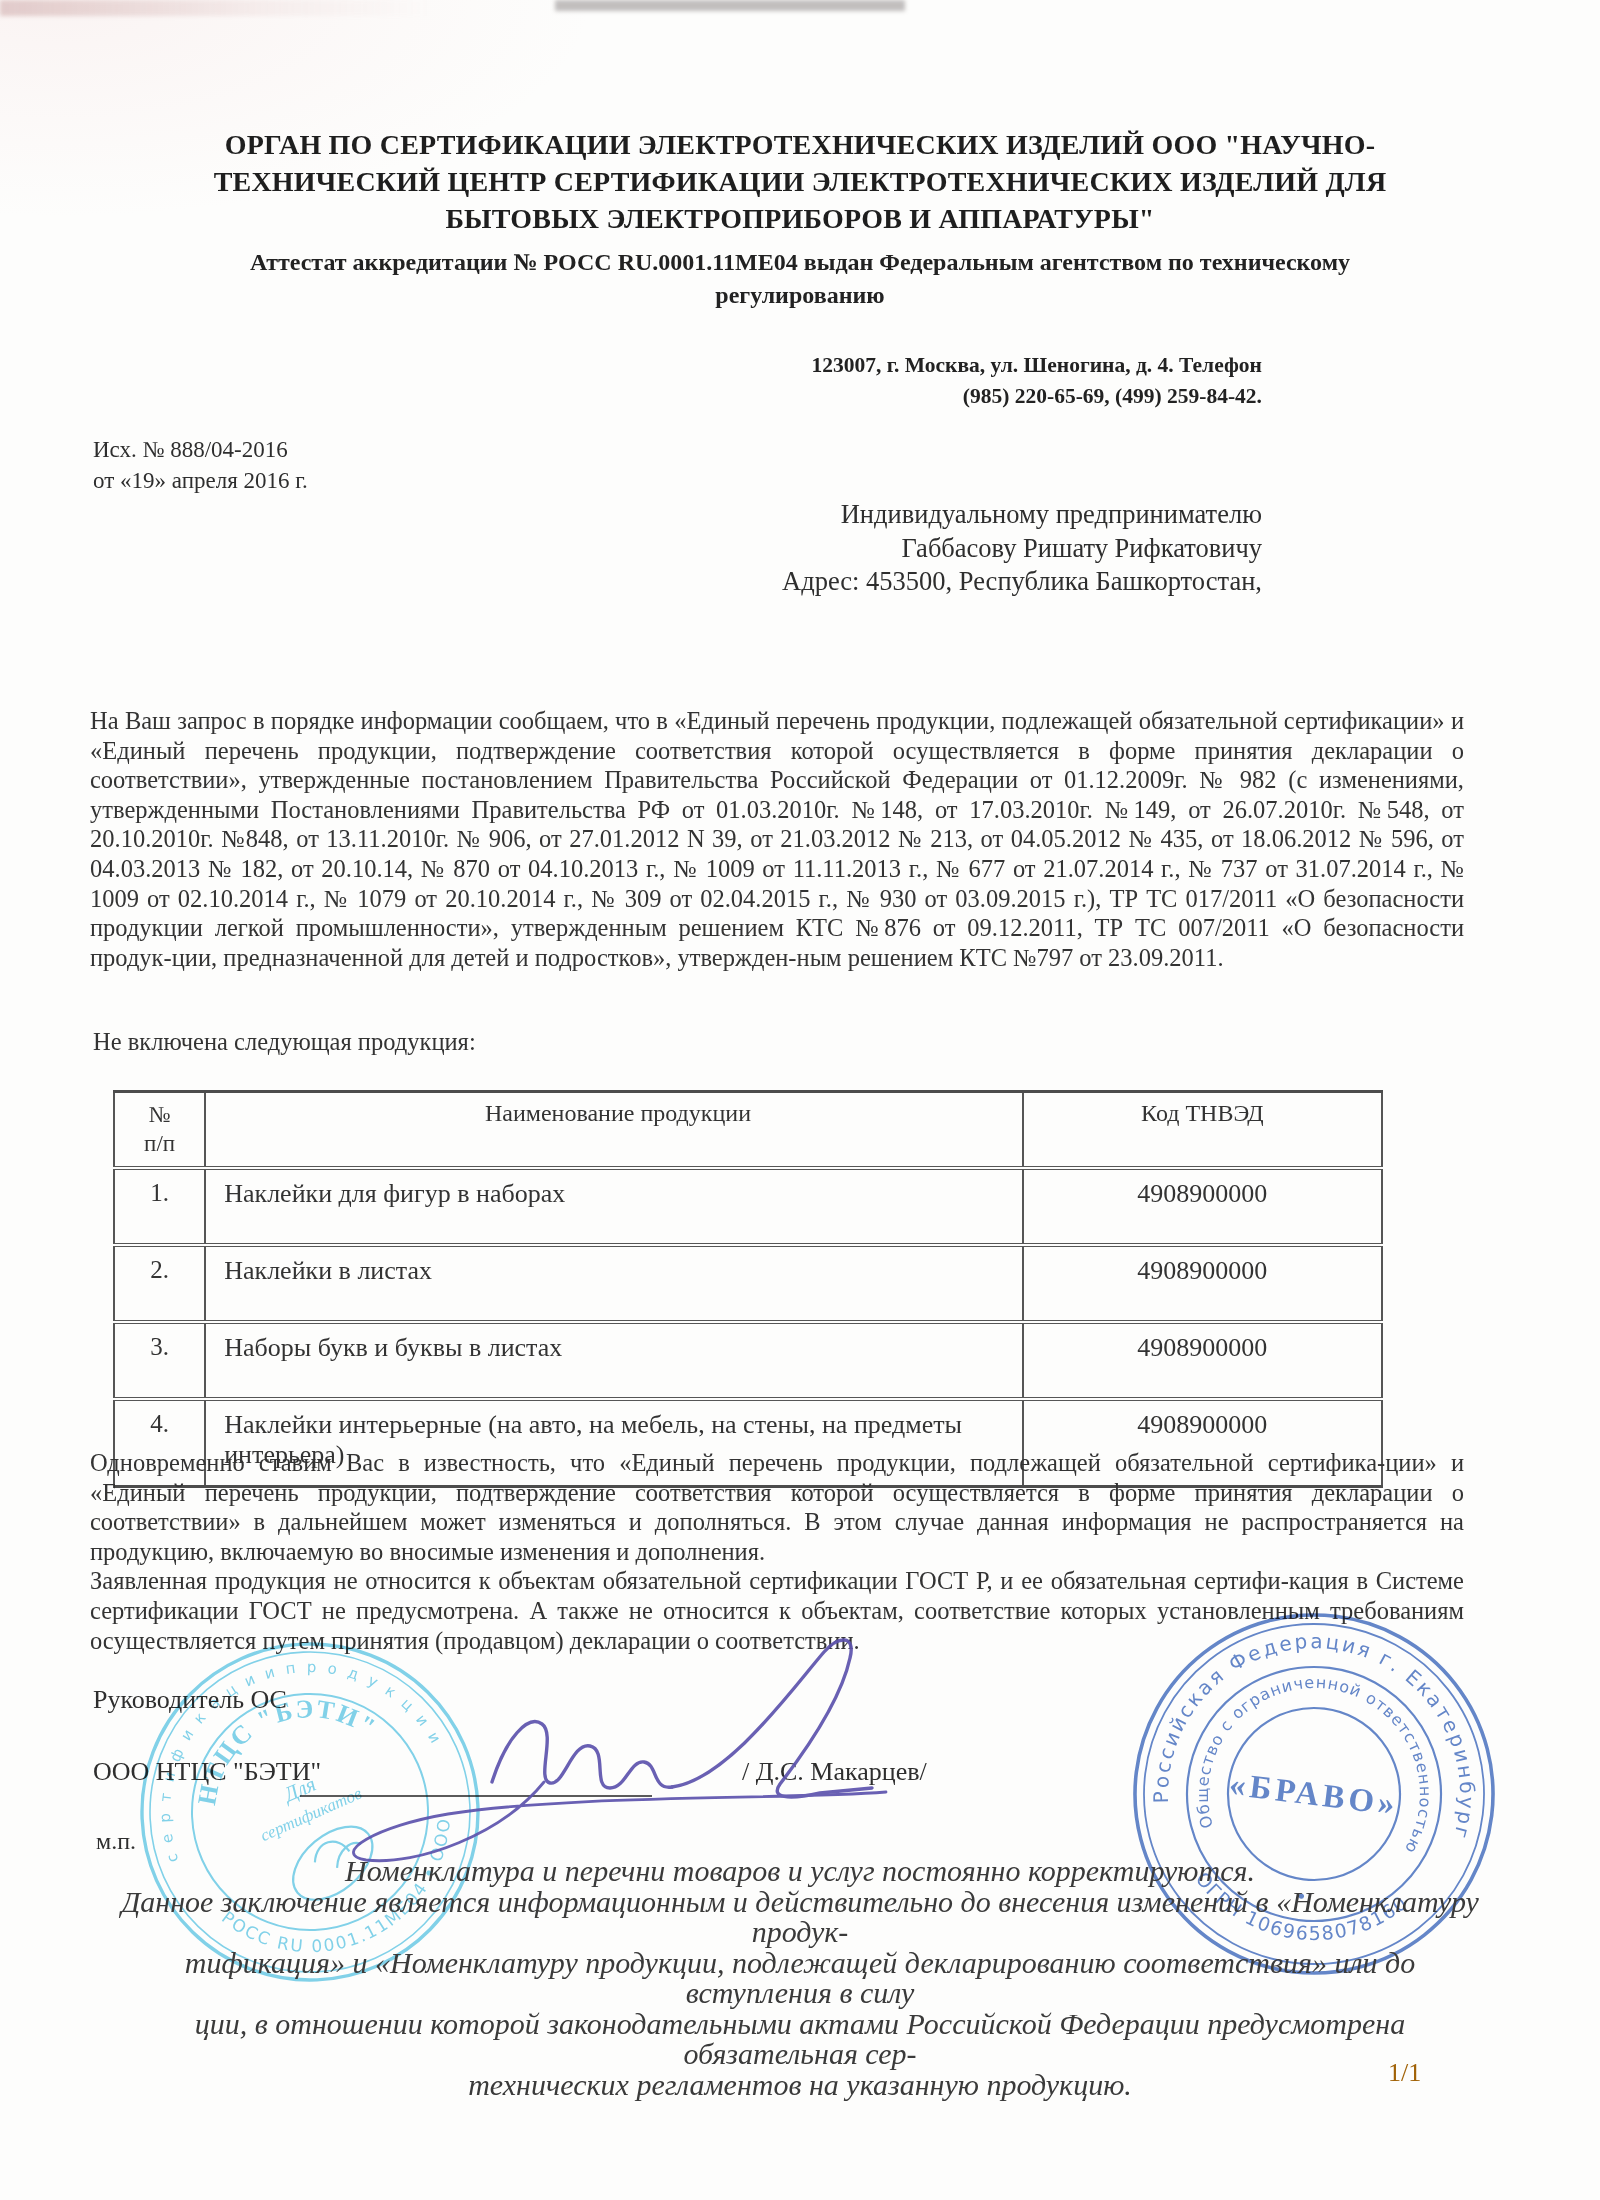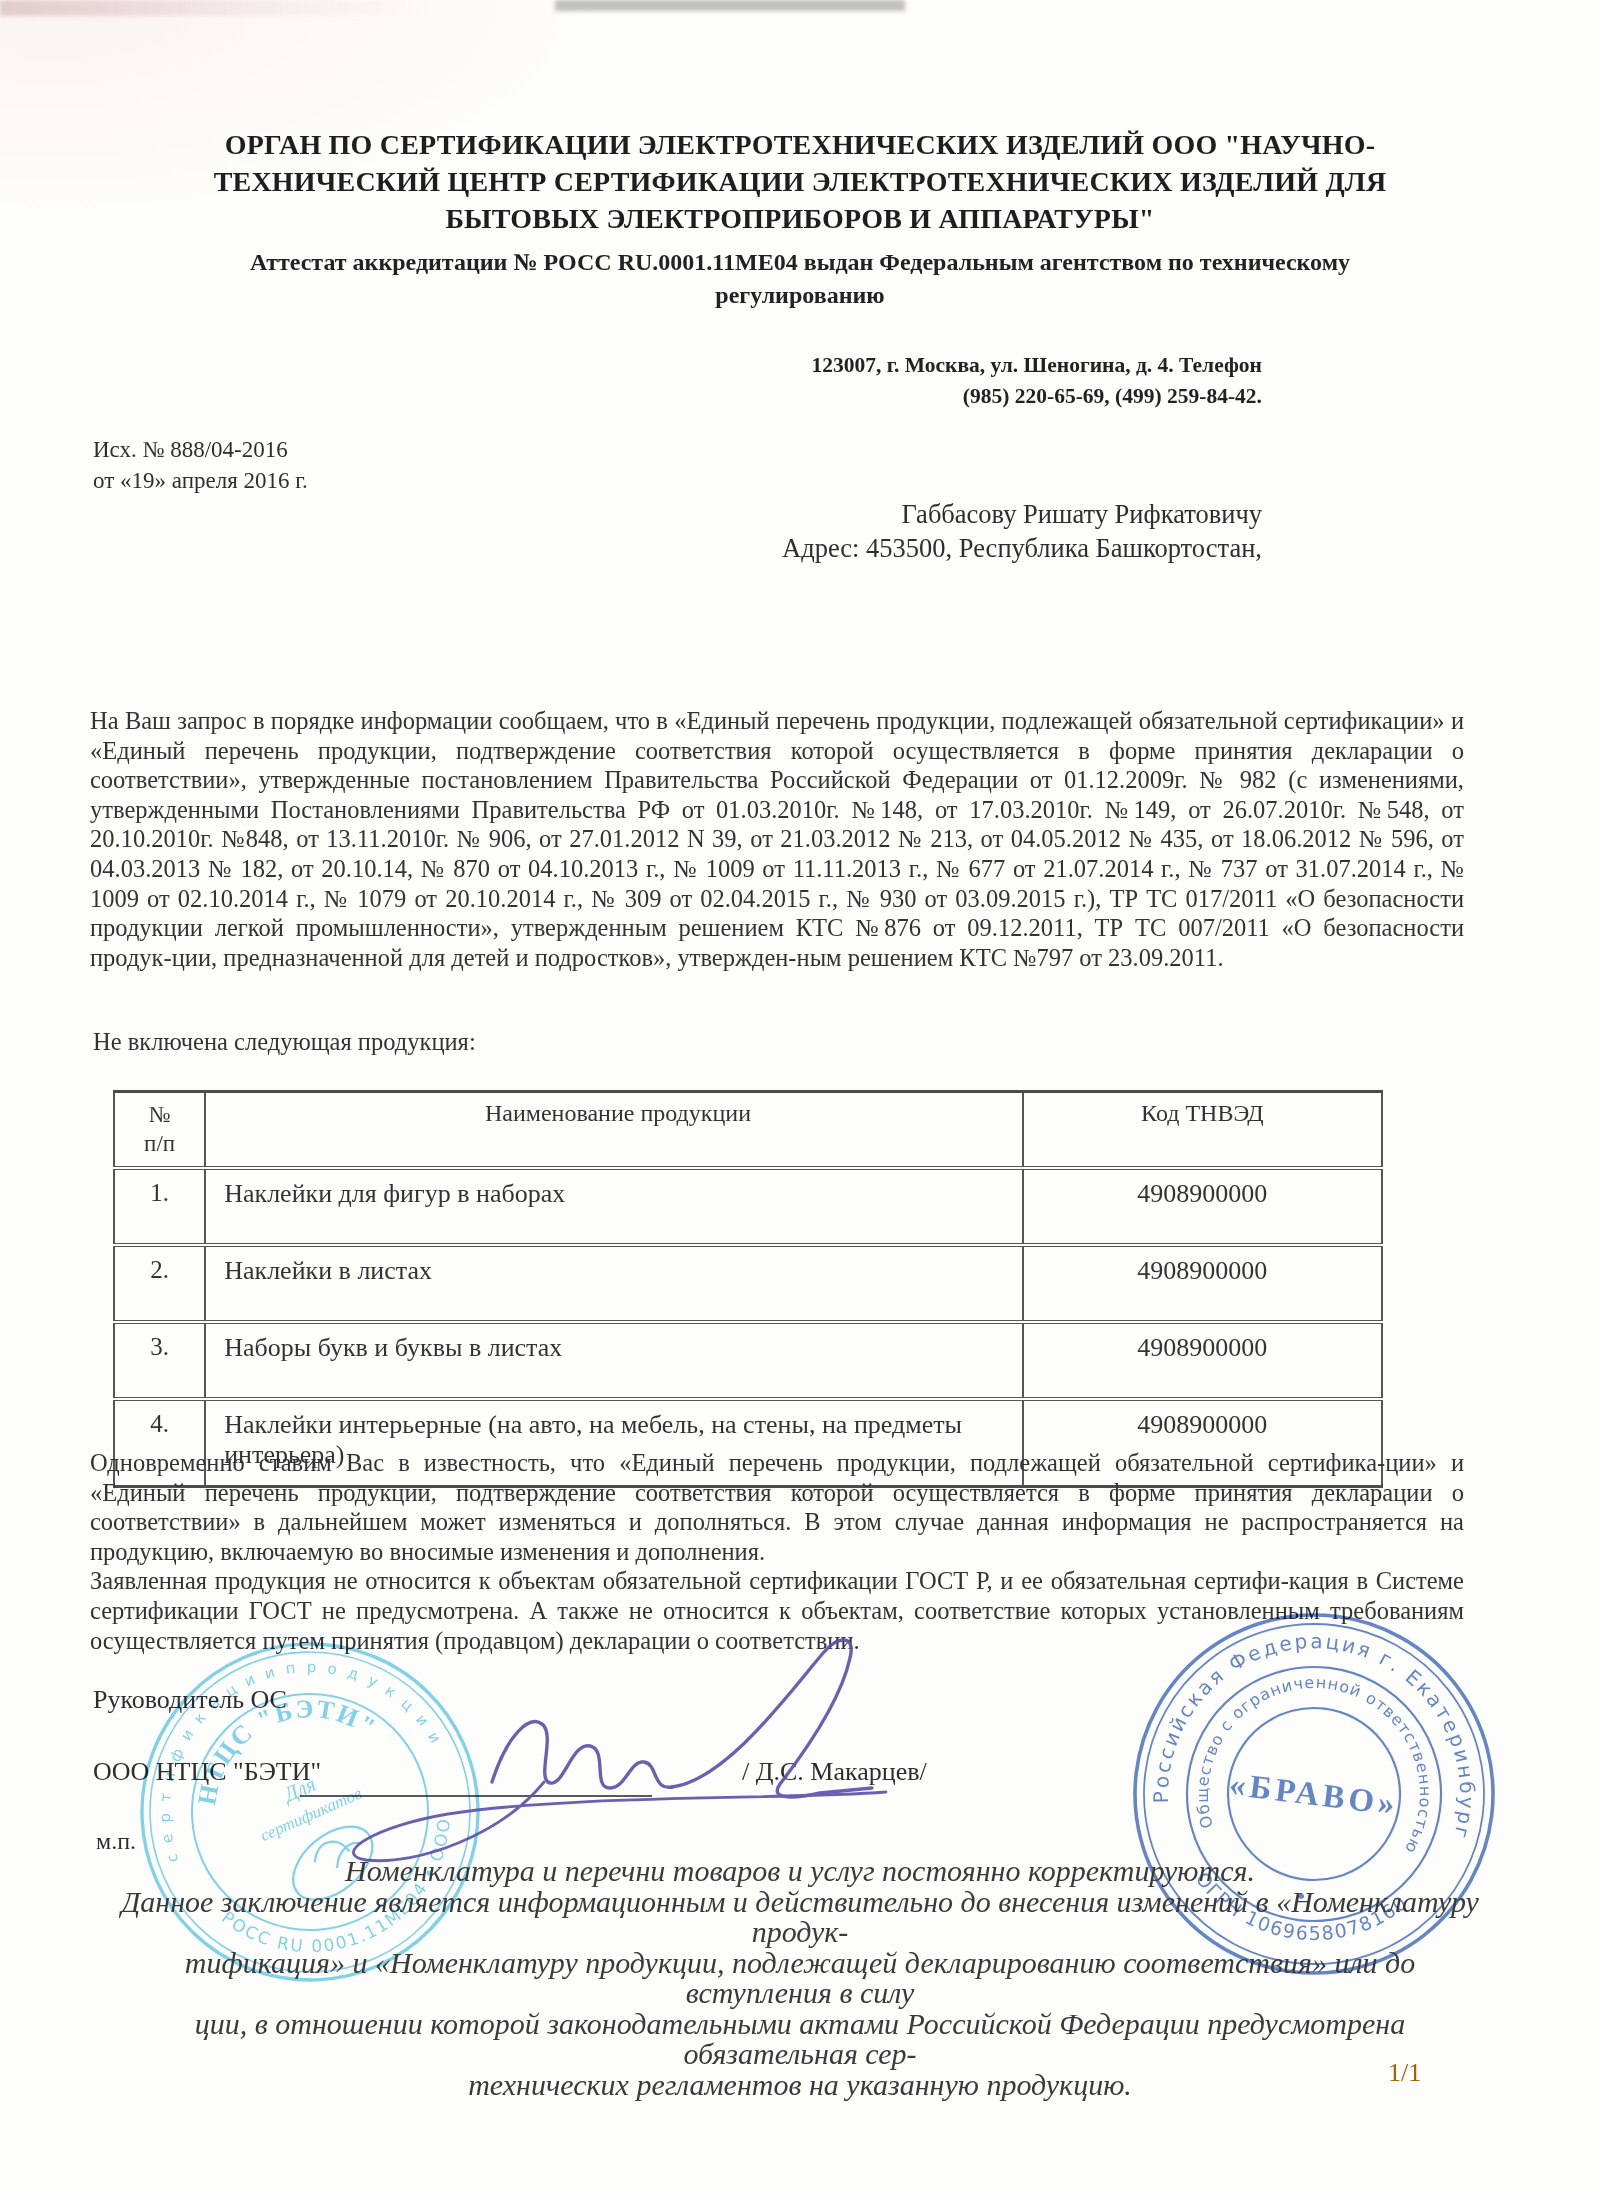--- a/index.html
+++ b/index.html
@@ -81,20 +81,21 @@
     <div>123007, г. Москва, ул. Шеногина, д. 4. Телефон</div>
     <div>(985) 220-65-69, (499) 259-84-42.</div>
   </div>
 
   <div class="ref-block">
     <div>Исх. № 888/04-2016</div>
     <div>от  «19» апреля 2016 г.</div>
   </div>
 
   <div class="recipient-block">
+    <div>Индивидуальному предпринимателю</div>
     <div>Габбасову Ришату Рифкатовичу</div>
     <div>Адрес: 453500, Республика Башкортостан,</div>
   </div>
 
   <div class="para p1">На Ваш запрос в порядке информации сообщаем, что в «Единый перечень продукции, подлежащей обязательной сертификации» и «Единый перечень продукции, подтверждение соответствия которой осуществляется в форме принятия декларации о соответствии», утвержденные постановлением Правительства Российской Федерации от 01.12.2009г. № 982 (с изменениями, утвержденными Постановлениями Правительства РФ от 01.03.2010г. №148, от 17.03.2010г. №149, от 26.07.2010г. №548, от 20.10.2010г. №848, от 13.11.2010г. № 906, от 27.01.2012 N 39, от 21.03.2012 № 213, от 04.05.2012 № 435, от 18.06.2012 № 596, от 04.03.2013 № 182, от 20.10.14, № 870 от 04.10.2013 г., № 1009 от 11.11.2013 г., № 677 от 21.07.2014 г., № 737 от 31.07.2014 г., № 1009 от 02.10.2014 г., № 1079 от 20.10.2014 г., № 309 от 02.04.2015 г., № 930 от 03.09.2015 г.), ТР ТС 017/2011 «О безопасности продукции легкой промышленности», утвержденным решением КТС №876 от 09.12.2011, ТР ТС 007/2011 «О безопасности продук-ции, предназначенной для детей и подростков», утвержден-ным решением КТС №797 от 23.09.2011.</div>
 
   <div class="not-included">Не включена следующая продукция:</div>
 
   <table class="products">
     <tbody>

